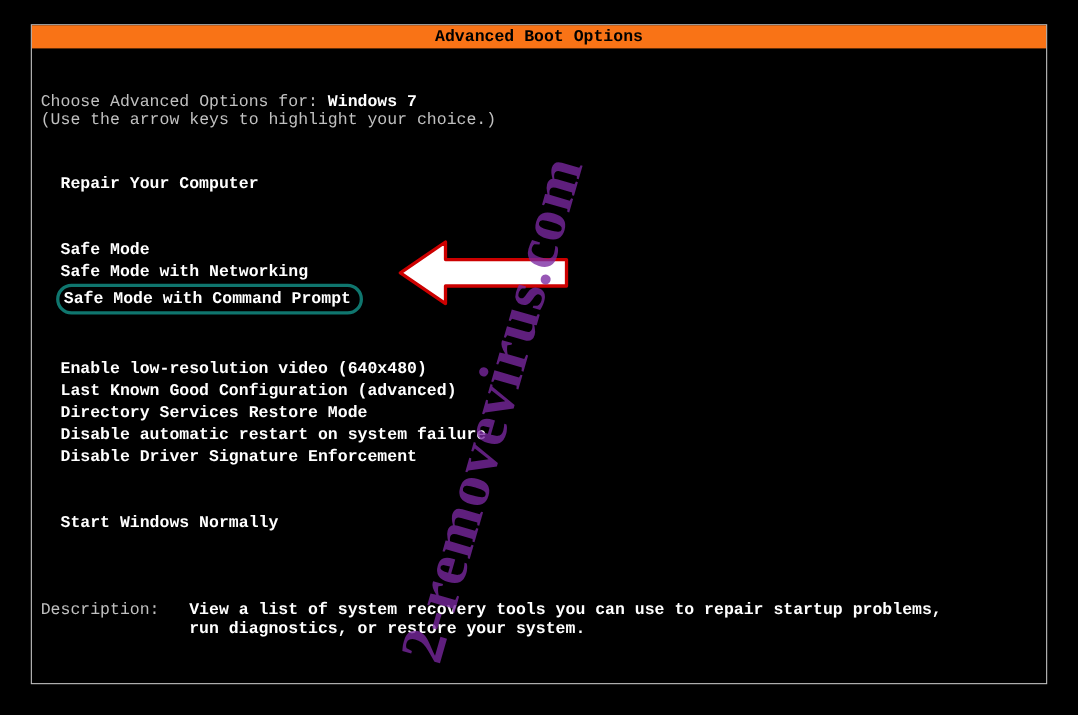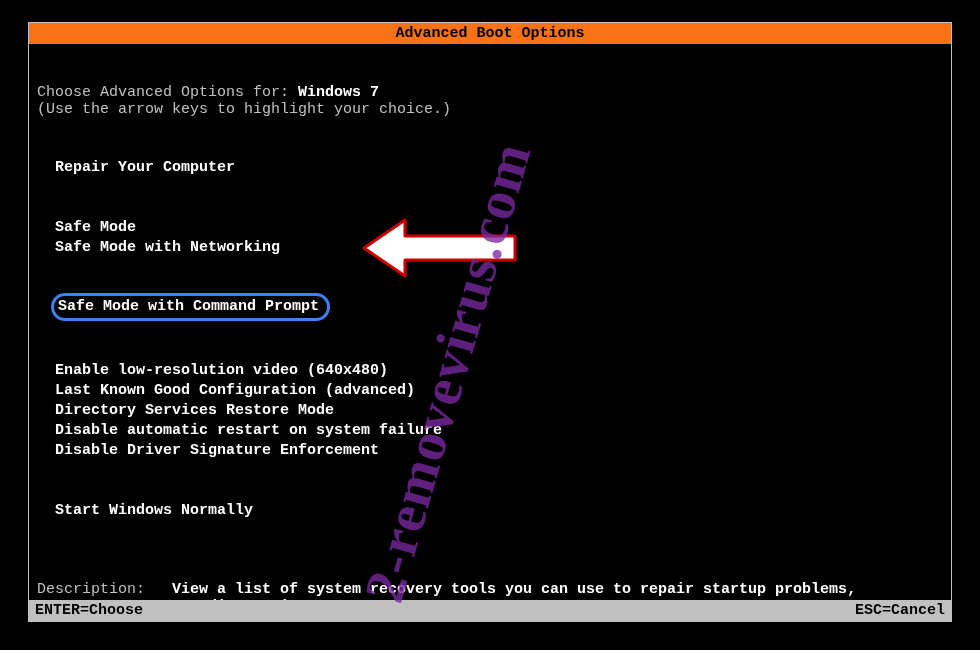--- a/index.html
+++ b/index.html
@@ -47,26 +47,25 @@
       margin-left: 18px;
     }
     .menu-item {
       color: #fff;
       font-weight: bold;
       line-height: 20px;
     }
     .gap { height: 40px; }
     .highlighted {
       display: inline-block;
-      border: 3px solid #3b82f6;
+      border: 3px solid #0f766e;
       border-radius: 14px;
       padding: 0 8px 0 4px;
       margin-left: -4px;
       line-height: 22px;
-      margin-top: 35px;
     }
     .desc-block {
       margin-top: 60px;
       color: #c0c0c0;
     }
     .desc-label {
       display: inline-block;
       width: 126px;
       vertical-align: top;
     }
@@ -139,23 +138,19 @@
       <div class="gap"></div>
       <div class="menu-item">Start Windows Normally</div>
     </div>
 
     <div class="desc-block">
       <span class="desc-label">Description:</span>
       <span class="desc-text">View a list of system recovery tools you can use to repair startup problems, run diagnostics, or restore your system.</span>
     </div>
   </div>
 
-  <div class="footer-bar">
-    <span>ENTER=Choose</span>
-    <span>ESC=Cancel</span>
-  </div>
 </div>
 
 <svg class="arrow" width="160" height="60" viewBox="0 0 160 60">
   <path d="M 155 18 L 155 42 L 45 42 L 45 58 L 4 30 L 45 2 L 45 18 Z" fill="#fff" stroke="#c00" stroke-width="3" stroke-linejoin="round"></path>
 </svg>
 
 <div class="watermark">2-removevirus.com</div>
 
 </body></html>

